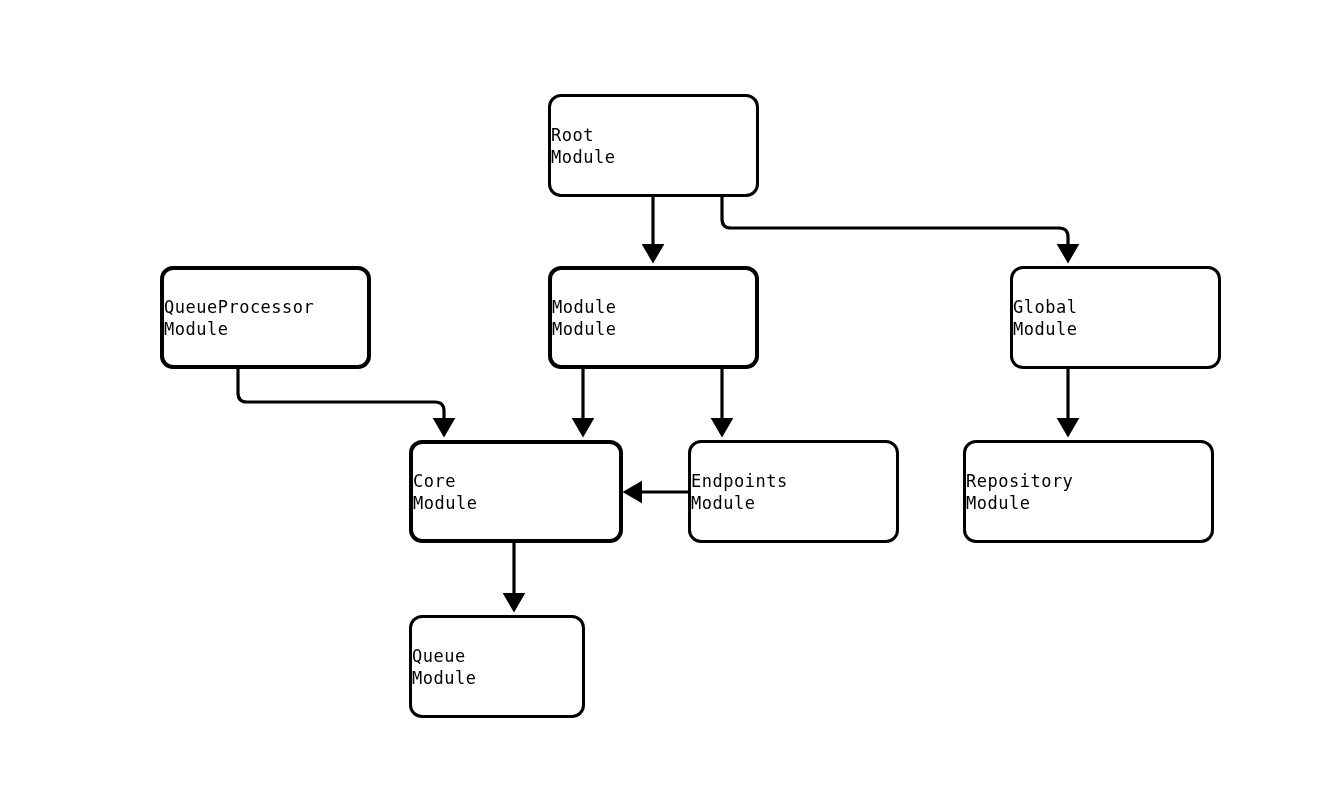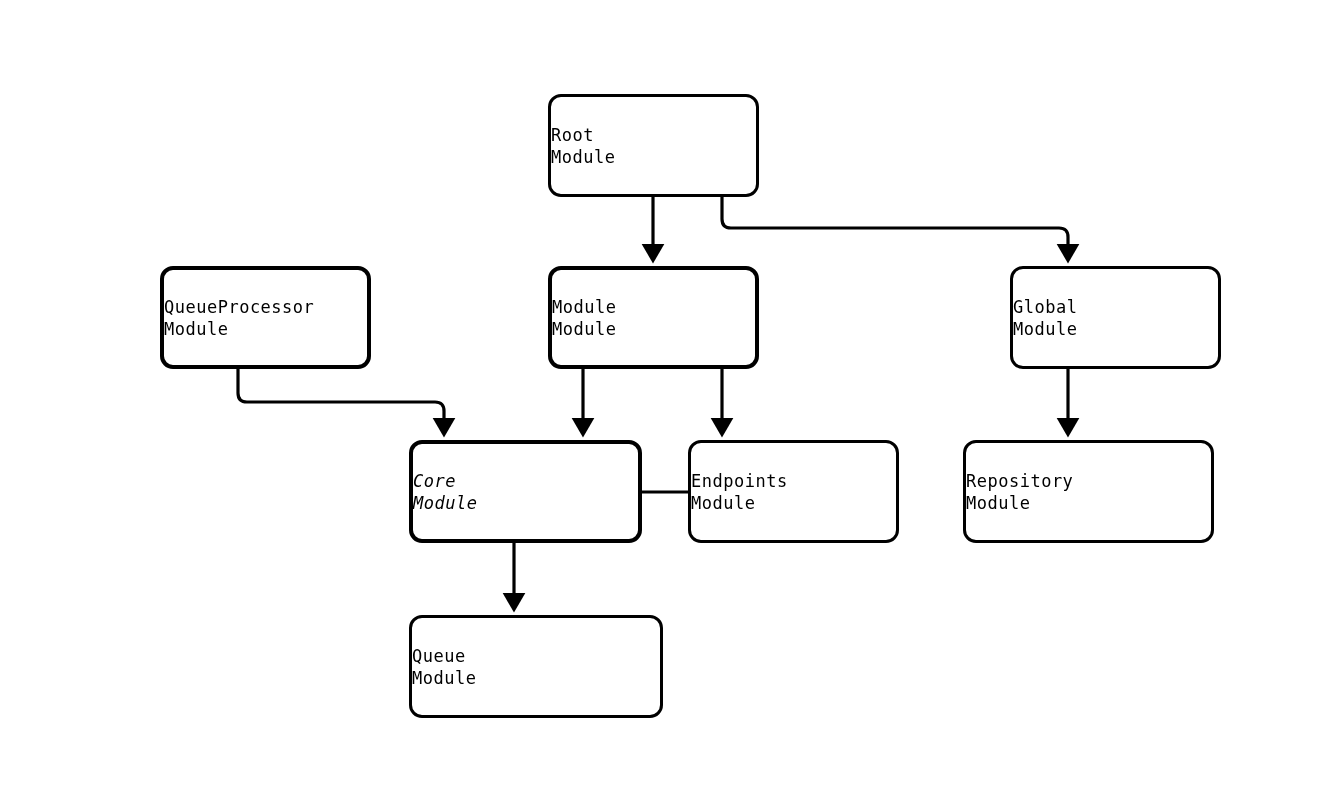--- a/index.html
+++ b/index.html
@@ -103,31 +103,31 @@
         <span class="node-line">Module</span>
       </div>
       <div class="node emphasis" style="left: 548px; top: 266px; width: 211px; height: 103px;">
         <span class="node-line">Module</span>
         <span class="node-line">Module</span>
       </div>
       <div class="node" style="left: 963px; top: 266px; width: 211px; height: 103px; margin-left: 47px;">
         <span class="node-line">Global</span>
         <span class="node-line">Module</span>
       </div>
-      <div class="node emphasis" style="left: 409px; top: 440px; width: 233px; height: 103px; font-style: italic;">
+      <div class="node emphasis" style="left: 409px; top: 440px; width: 214px; height: 103px;">
         <span class="node-line">Core</span>
         <span class="node-line">Module</span>
       </div>
       <div class="node" style="left: 688px; top: 440px; width: 211px; height: 103px;">
         <span class="node-line">Endpoints</span>
         <span class="node-line">Module</span>
       </div>
       <div class="node" style="left: 963px; top: 440px; width: 251px; height: 103px;">
         <span class="node-line">Repository</span>
         <span class="node-line">Module</span>
       </div>
-      <div class="node" style="left: 409px; top: 615px; width: 254px; height: 103px;">
+      <div class="node" style="left: 409px; top: 615px; width: 176px; height: 103px;">
         <span class="node-line">Queue</span>
         <span class="node-line">Module</span>
       </div>
     </div>
 
 </div>
 
 </body></html>

